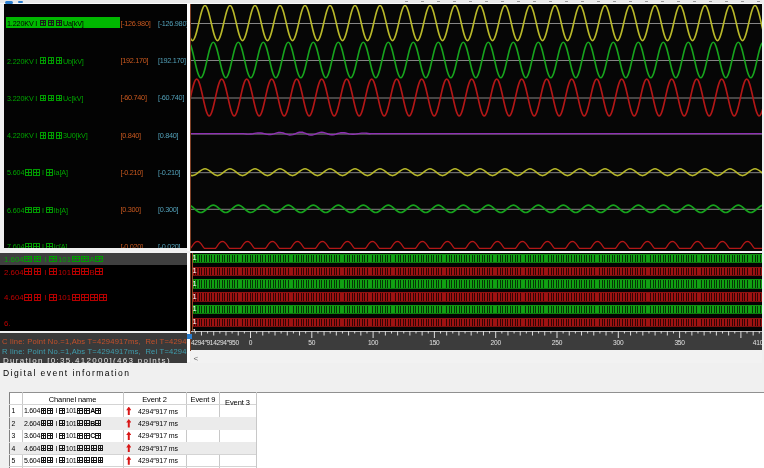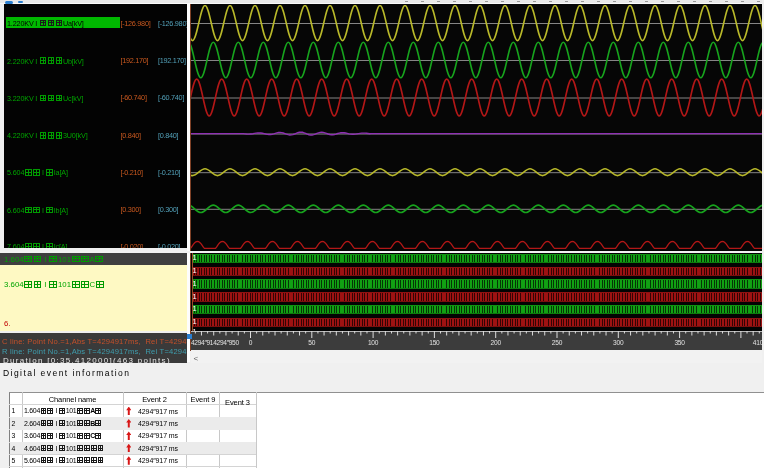--- a/index.html
+++ b/index.html
@@ -21,21 +21,21 @@
 .selbox{position:absolute;left:2px;top:-1px;width:114px;height:10.5px;background:#00b800;color:#000;padding-left:1px;padding-top:1.5px}
 .v1{position:absolute;left:116.5px;top:0.6px;color:#c8581f;font-size:7.3px;letter-spacing:-0.3px}
 .v2{position:absolute;left:154px;top:0.6px;color:#53a0b8;font-size:7.3px;letter-spacing:-0.3px}
 
 #wpane{position:absolute;left:191px;top:4px;width:571px;height:246.5px;background:#060606;overflow:hidden}
 #rightedge{position:absolute;left:762px;top:0;width:2px;height:364px;background:#f0f0f0}
 
 #hsplit{position:absolute;left:0;top:250.5px;width:762px;height:2.2px;background:#f2f2f2}
 .dr .c{border-color:#b40000;background:linear-gradient(#b40000,#b40000) 50% 0/1px 100% no-repeat,linear-gradient(#b40000,#b40000) 0 50%/100% 1px no-repeat}
 
-#dlab{position:absolute;left:0;top:252.7px;width:187px;height:78px;background:#fef9c3;overflow:hidden}
+#dlab{position:absolute;left:0;top:252.7px;width:187px;height:78px;background:#000000;overflow:hidden}
 .drow{position:absolute;left:0;width:187px;height:12.2px;font-size:7.8px;letter-spacing:0.05px;padding-left:4px;padding-top:2px;white-space:nowrap}
 .drow .c{width:7.8px}
 .dg{color:#00a400}
 .dr{color:#c00000}
 
 #dbars{position:absolute;left:191px;top:252.7px;width:571px;height:78.7px;background:#030303;overflow:hidden}
 .bar{position:absolute;left:1px;width:570px;height:9.6px}
 .bg{background:repeating-linear-gradient(90deg,#11a013 0 1.6px,#053505 1.6px 2.55px);border-top:1px solid #0f9211;border-bottom:1px solid #0c7a0e}
 .br{background:repeating-linear-gradient(90deg,#9e1212 0 1.6px,#330404 1.6px 2.55px);border-top:1px solid #8e1111;border-bottom:1px solid #7a0e0e}
 .bone{position:absolute;left:1.5px;color:#fff;font-size:7.5px;line-height:8px;width:8px}
@@ -120,21 +120,22 @@
       <path d="M-0.50 128.60L1.1 128.60L2.7 128.60L4.3 128.60L5.9 128.60L7.5 128.60L9.1 128.60L10.7 128.60L12.3 128.60L13.9 128.60L15.5 128.60L17.1 128.60L18.7 128.60L20.3 128.60L21.9 128.60L23.5 128.60L25.1 128.60L26.7 128.60L28.3 128.60L29.9 128.60L31.5 128.60L33.1 128.60L34.7 128.60L36.3 128.60L37.9 128.60L39.5 128.60L41.1 128.60L42.7 128.60L44.3 128.60L45.9 128.60L47.5 128.60L49.1 128.60L50.7 128.60L52.3 128.64L53.9 128.83L55.5 128.99L57.1 129.08L58.7 129.06L60.3 128.93L61.9 128.70L63.5 128.42L65.1 128.15L66.7 127.96L68.3 127.90L69.9 128.01L71.5 128.26L73.1 128.62L74.7 129.02L76.3 129.34L77.9 129.52L79.5 129.50L81.1 129.26L82.7 128.85L84.3 128.34L85.9 127.87L87.5 127.53L89.1 127.43L90.7 127.59L92.3 127.99L93.9 128.56L95.5 129.17L97.1 129.67L98.7 129.94L100.3 129.91L101.9 129.59L103.5 129.02L105.1 128.34L106.7 127.71L108.3 127.27L109.9 127.12L111.5 127.31L113.1 127.79L114.7 128.47L116.3 129.17L117.9 129.74L119.5 130.06L121.1 130.04L122.7 129.70L124.3 129.12L125.9 128.43L127.5 127.79L129.1 127.35L130.7 127.20L132.3 127.37L133.9 127.81L135.5 128.40L137.1 129.02L138.7 129.51L140.3 129.78L141.9 129.78L143.5 129.51L145.1 129.06L146.7 128.53L148.3 128.06L149.9 127.73L151.5 127.61L153.1 127.72L154.7 128.02L156.3 128.42L157.9 128.82L159.5 129.15L161.1 129.32L162.7 129.32L164.3 129.17L165.9 128.90L167.5 128.60L169.1 128.33L170.7 128.14L172.3 128.08L173.9 128.13L175.5 128.28L177.1 128.48L178.7 128.69L180.3 128.60L181.9 128.60L183.5 128.60L185.1 128.60L186.7 128.60L188.3 128.60L189.9 128.60L191.5 128.60L193.1 128.60L194.7 128.60L196.3 128.60L197.9 128.60L199.5 128.60L201.1 128.60L202.7 128.60L204.3 128.60L205.9 128.60L207.5 128.60L209.1 128.60L210.7 128.60L212.3 128.60L213.9 128.60L215.5 128.60L217.1 128.60L218.7 128.60L220.3 128.60L221.9 128.60L223.5 128.60L225.1 128.60L226.7 128.60L228.3 128.60L229.9 128.60L231.5 128.60L233.1 128.60L234.7 128.60L236.3 128.60L237.9 128.60L239.5 128.60L241.1 128.60L242.7 128.60L244.3 128.60L245.9 128.60L247.5 128.60L249.1 128.60L250.7 128.60L252.3 128.60L253.9 128.60L255.5 128.60L257.1 128.60L258.7 128.60L260.3 128.60L261.9 128.60L263.5 128.60L265.1 128.60L266.7 128.60L268.3 128.60L269.9 128.60L271.5 128.60L273.1 128.60L274.7 128.60L276.3 128.60L277.9 128.60L279.5 128.60L281.1 128.60L282.7 128.60L284.3 128.60L285.9 128.60L287.5 128.60L289.1 128.60L290.7 128.60L292.3 128.60L293.9 128.60L295.5 128.60L297.1 128.60L298.7 128.60L300.3 128.60L301.9 128.60L303.5 128.60L305.1 128.60L306.7 128.60L308.3 128.60L309.9 128.60L311.5 128.60L313.1 128.60L314.7 128.60L316.3 128.60L317.9 128.60L319.5 128.60L321.1 128.60L322.7 128.60L324.3 128.60L325.9 128.60L327.5 128.60L329.1 128.60L330.7 128.60L332.3 128.60L333.9 128.60L335.5 128.60L337.1 128.60L338.7 128.60L340.3 128.60L341.9 128.60L343.5 128.60L345.1 128.60L346.7 128.60L348.3 128.60L349.9 128.60L351.5 128.60L353.1 128.60L354.7 128.60L356.3 128.60L357.9 128.60L359.5 128.60L361.1 128.60L362.7 128.60L364.3 128.60L365.9 128.60L367.5 128.60L369.1 128.60L370.7 128.60L372.3 128.60L373.9 128.60L375.5 128.60L377.1 128.60L378.7 128.60L380.3 128.60L381.9 128.60L383.5 128.60L385.1 128.60L386.7 128.60L388.3 128.60L389.9 128.60L391.5 128.60L393.1 128.60L394.7 128.60L396.3 128.60L397.9 128.60L399.5 128.60L401.1 128.60L402.7 128.60L404.3 128.60L405.9 128.60L407.5 128.60L409.1 128.60L410.7 128.60L412.3 128.60L413.9 128.60L415.5 128.60L417.1 128.60L418.7 128.60L420.3 128.60L421.9 128.60L423.5 128.60L425.1 128.60L426.7 128.60L428.3 128.60L429.9 128.60L431.5 128.60L433.1 128.60L434.7 128.60L436.3 128.60L437.9 128.60L439.5 128.60L441.1 128.60L442.7 128.60L444.3 128.60L445.9 128.60L447.5 128.60L449.1 128.60L450.7 128.60L452.3 128.60L453.9 128.60L455.5 128.60L457.1 128.60L458.7 128.60L460.3 128.60L461.9 128.60L463.5 128.60L465.1 128.60L466.7 128.60L468.3 128.60L469.9 128.60L471.5 128.60L473.1 128.60L474.7 128.60L476.3 128.60L477.9 128.60L479.5 128.60L481.1 128.60L482.7 128.60L484.3 128.60L485.9 128.60L487.5 128.60L489.1 128.60L490.7 128.60L492.3 128.60L493.9 128.60L495.5 128.60L497.1 128.60L498.7 128.60L500.3 128.60L501.9 128.60L503.5 128.60L505.1 128.60L506.7 128.60L508.3 128.60L509.9 128.60L511.5 128.60L513.1 128.60L514.7 128.60L516.3 128.60L517.9 128.60L519.5 128.60L521.1 128.60L522.7 128.60L524.3 128.60L525.9 128.60L527.5 128.60L529.1 128.60L530.7 128.60L532.3 128.60L533.9 128.60L535.5 128.60L537.1 128.60L538.7 128.60L540.3 128.60L541.9 128.60L543.5 128.60L545.1 128.60L546.7 128.60L548.3 128.60L549.9 128.60L551.5 128.60L553.1 128.60L554.7 128.60L556.3 128.60L557.9 128.60L559.5 128.60L561.1 128.60L562.7 128.60L564.3 128.60L565.9 128.60L567.5 128.60L569.1 128.60L570.7 128.60" fill="none" stroke="#8f30b4" stroke-width="1.4"></path>
     </svg>
 <div id="top">
       <span class="i1"></span>
       <span class="i2"></span>
       <span class="i3"></span>
     </div>
 <div id="hsplit"></div>
 <div id="dlab">
 <div class="drow dg" style="top:0.1px;background:#3f3f3f;">1.604<i class="c"></i><i class="c"></i> I <i class="c"></i>101<i class="c"></i><i class="c"></i>A<i class="c"></i></div>
-<div class="drow dg" style="top:25.7px;">3.604<i class="c"></i><i class="c"></i> I <i class="c"></i>101<i class="c"></i><i class="c"></i>C<i class="c"></i></div>
+<div class="drow dr" style="top:12.9px;">2.604<i class="c"></i><i class="c"></i> I <i class="c"></i>101<i class="c"></i><i class="c"></i>B<i class="c"></i></div>
+<div class="drow dr" style="top:38.5px;">4.604<i class="c"></i><i class="c"></i> I <i class="c"></i>101<i class="c"></i><i class="c"></i><i class="c"></i><i class="c"></i></div>
 <div class="drow dr" style="top:64.1px;">6.</div>
 <div class="drow dg" style="top:76.9px;">7.604 I 101A</div>
 </div>
 <div id="dbars">
 <div class="bar bg" style="top:1.20px"></div>
 <div class="bone" style="top:1.70px">1</div>
 <div class="bar br" style="top:13.95px"></div>
 <div class="bone" style="top:14.45px">1</div>
 <div class="bar bg" style="top:26.70px"></div>
 <div class="bone" style="top:27.20px">1</div>

